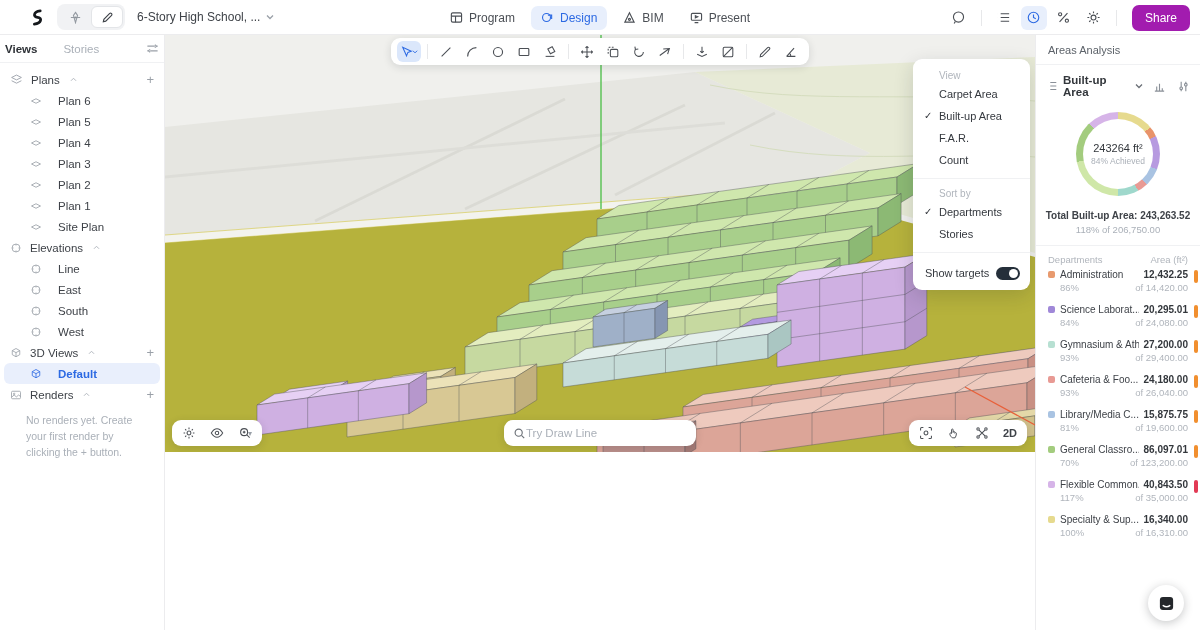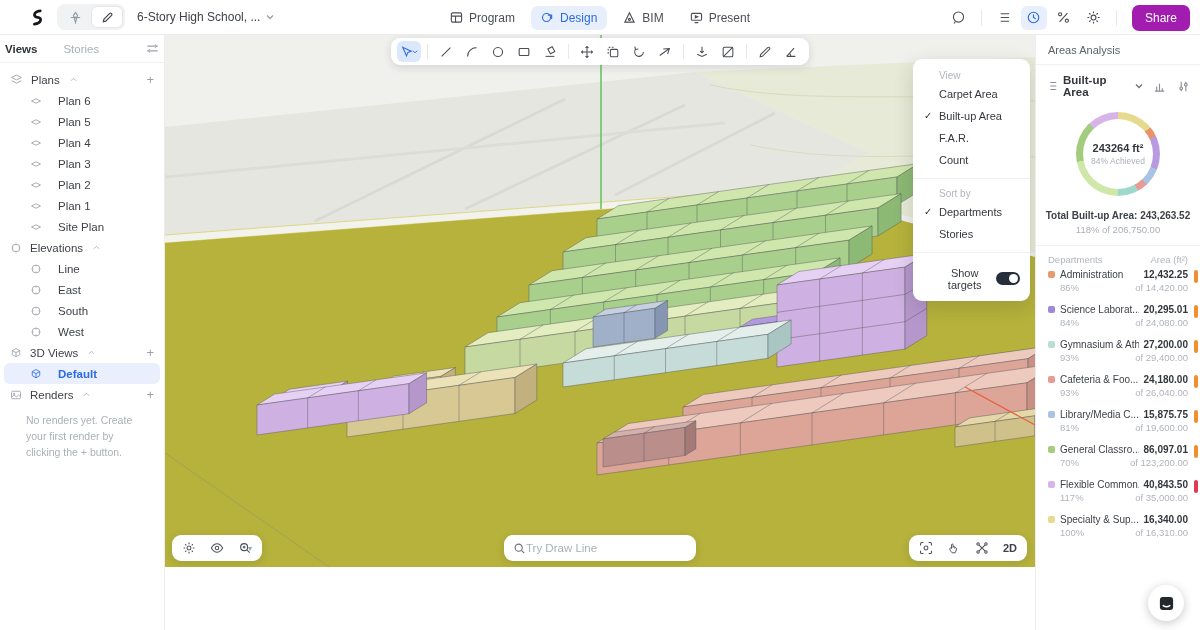--- a/index.html
+++ b/index.html
@@ -33,33 +33,33 @@
   .trow{position:relative;display:flex;align-items:center;height:21px;font-size:11.5px;color:#3e4248;cursor:pointer;}
   .trow .icon{color:#9aa0a8;}
   .trow.section{padding-left:10px;gap:8px;}
   .trow.child{padding-left:30px;gap:16px;}
   .trow .chev{color:#b4b9c0;margin-left:2px;}
   .trow .addbtn{position:absolute;right:10px;color:#9aa0a8;font-size:13px;}
   .trow.selected{background:#e9effc;border-radius:6px;margin:0 4px;padding-left:26px;color:#2d6ae3;font-weight:bold;}
   .trow.selected .icon{color:#2d6ae3;}
   .sb-note{margin:8px 14px 8px 26px;font-size:10.5px;line-height:1.5;color:#aab0b8;}
   
-  .canvas{position:absolute;left:165px;top:35px;width:870px;height:532px;background:#b6b23c;overflow:hidden;}
+  .canvas{position:absolute;left:165px;top:35px;width:870px;height:417px;background:#b6b23c;overflow:hidden;}
   .scene{position:absolute;left:0;top:0;}
   .ctoolbar{position:absolute;left:50%;top:3px;transform:translateX(-50%);background:#fff;border-radius:9px;box-shadow:0 2px 8px rgba(30,35,40,.14);display:flex;align-items:center;height:27px;padding:0 6px;gap:2px;z-index:10;}
   .tool{width:24px;height:21px;display:flex;align-items:center;justify-content:center;border-radius:6px;color:#4b4f55;cursor:pointer;}
   .tool.active{background:#dbe7fb;color:#2d6ae3;}
   .tdiv{width:1px;height:15px;background:#e7e8ea;margin:0 4px;}
   
   .menu{position:absolute;left:748px;top:24px;width:117px;background:#fff;border-radius:9px;box-shadow:0 6px 20px rgba(25,30,40,.16);padding:8px 0 0;z-index:12;}
   .menu-h{padding:3px 12px 3px 26px;font-size:10px;color:#b0b5bc;}
   .menu-i{position:relative;padding:3px 12px 3px 26px;font-size:11px;color:#34383e;cursor:pointer;line-height:1.45;}
   .menu-i.checked::before{content:"\2713";position:absolute;left:11px;top:3px;font-size:10px;color:#34383e;}
   .menu-div{height:1px;background:#f0f1f3;margin:6px 0;}
-  .menu-f{display:flex;align-items:center;justify-content:space-between;padding:8px 10px 10px 20px;font-size:11px;color:#34383e;text-align:center;}
+  .menu-f{display:flex;align-items:center;justify-content:space-between;padding:8px 10px 10px 12px;font-size:11px;color:#34383e;}
   .switch{width:24px;height:13px;border-radius:7px;background:#252f3a;position:relative;cursor:pointer;}
   .switch::after{content:"";position:absolute;right:2px;top:2px;width:9px;height:9px;border-radius:50%;background:#fff;}
   
   .pill{position:absolute;background:#fff;border-radius:9px;box-shadow:0 2px 8px rgba(30,35,40,.14);display:flex;align-items:center;height:26px;z-index:10;}
   .pill .tool{width:26px;}
   .bl{left:7px;bottom:6px;padding:0 4px;gap:2px;}
   .br{right:8px;bottom:6px;padding:0 4px;gap:2px;}
   .mode2d{font-size:11px;font-weight:bold;color:#3e4248;padding:0 6px;cursor:pointer;}
   .searchbar{position:absolute;left:50%;bottom:6px;transform:translateX(-50%);width:192px;height:26px;background:#fff;border-radius:9px;box-shadow:0 2px 8px rgba(30,35,40,.14);display:flex;align-items:center;padding:0 9px;z-index:10;}
   .searchbar input{border:none;outline:none;font-size:11.5px;color:#3e4248;width:100%;font-family:inherit;background:transparent;}
@@ -68,21 +68,21 @@
   
   .panel{position:absolute;right:0;top:35px;width:165px;height:595px;background:#fff;border-left:1px solid #ececee;z-index:20;}
   .p-title{padding:9px 12px 8px;font-size:11px;color:#5c6269;border-bottom:1px solid #f0f1f3;}
   .p-sel{display:flex;align-items:center;gap:5px;padding:9px 10px 4px;}
   .p-sel .name{font-size:11.5px;font-weight:bold;color:#33373c;cursor:pointer;}
   .p-sel .spacer{flex:1;}
   .donut-wrap{display:flex;justify-content:center;padding:10px 0 4px;}
   .donut{position:relative;width:84px;height:84px;border-radius:50%;}
   .donut .hole{position:absolute;left:7px;top:7px;width:70px;height:70px;border-radius:50%;background:#fff;}
   .donut .ctr{position:absolute;inset:0;display:flex;flex-direction:column;align-items:center;justify-content:center;gap:2px;}
-  .donut .val{font-size:11px;font-weight:bold;color:#33373c;}
+  .donut .val{font-size:11px;font-weight:normal;color:#33373c;}
   .donut .sub{font-size:8.5px;color:#aab0b8;}
   .p-total{margin-top:10px;text-align:center;font-size:10px;font-weight:bold;color:#3e4248;}
   .p-total-sub{text-align:center;font-size:9.5px;color:#aab0b8;margin-top:3px;padding-bottom:10px;border-bottom:1px solid #f0f1f3;}
   .dept-head{display:flex;justify-content:space-between;padding:8px 12px 4px;font-size:9.5px;color:#b0b5bc;}
   .dept-list{padding:0 12px;}
   .drow{position:relative;margin-bottom:11px;}
   .drow .l1{display:flex;align-items:center;gap:5px;}
   .drow .sw{width:7px;height:7px;border-radius:2px;flex:none;}
   .drow .nm{font-size:10px;color:#3e4248;white-space:nowrap;overflow:hidden;flex:1;}
   .drow .vl{font-size:10px;font-weight:bold;color:#33373c;}

